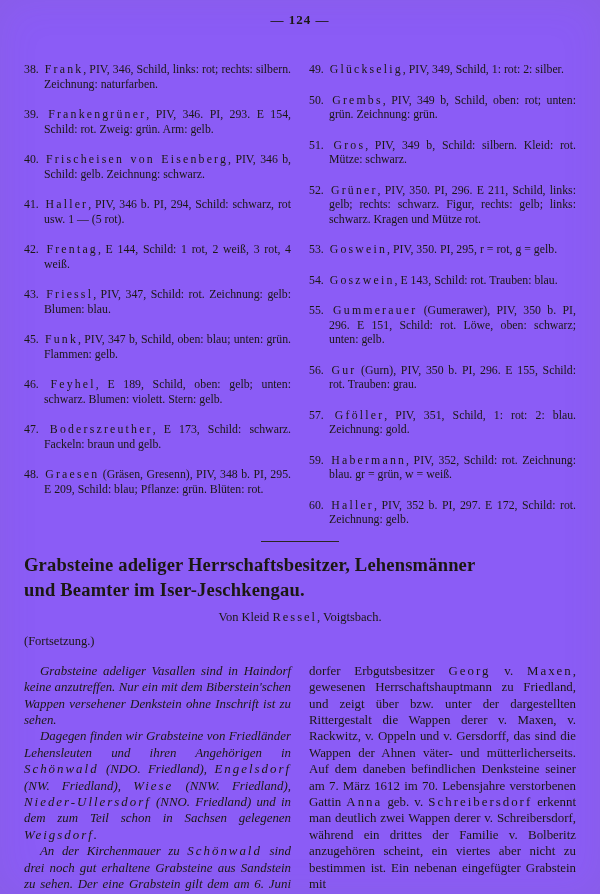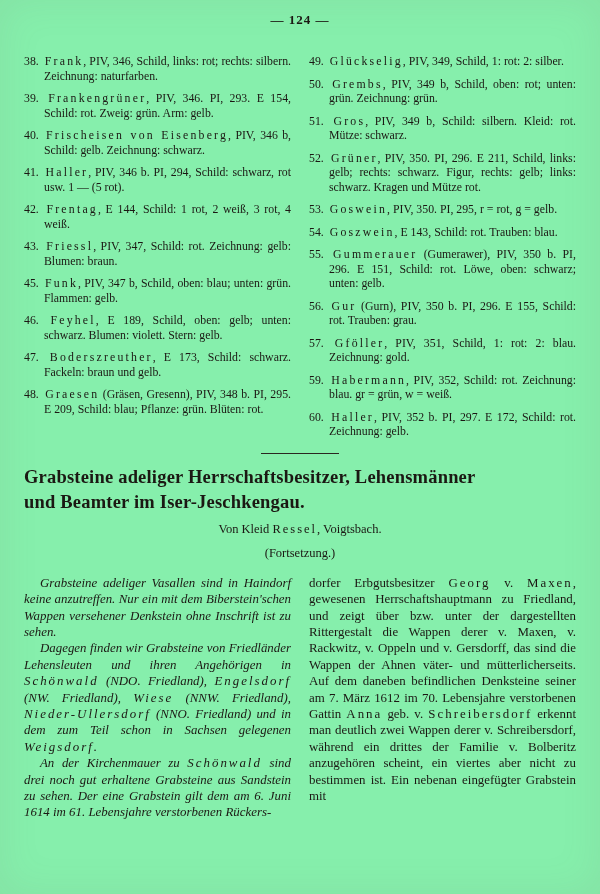--- a/index.html
+++ b/index.html
@@ -6,21 +6,21 @@
     margin: 0;
     padding: 0;
     background: #e9e7e1;
   }
   .page {
     position: relative;
     width: 600px;
     height: 894px;
     margin: 0 auto;
     box-sizing: border-box;
-    background: #86efac;
+    background: #8b5cf6;
     color: #1b1813;
     font-family: "Liberation Serif", "DejaVu Serif", serif;
     padding: 12px 24px 8px 24px;
     overflow: hidden;
     box-shadow: inset 0 0 40px rgba(120,110,95,0.10);
   }
   .page-header {
     text-align: center;
     font-size: 13px;
     font-weight: bold;
@@ -33,21 +33,21 @@
   }
   .col { flex: 1 1 0; min-width: 0; }
 
   
   .register .entry {
     font-size: 11.8px;
     line-height: 1.23;
     text-align: justify;
     padding-left: 20px;
     text-indent: -20px;
-    margin: 8px 0 1px 0;
+    margin: 16px 0 1px 0;
   }
   .entry .num { padding-right: 3px; }
   .sperr { letter-spacing: 2.2px; }
   .sperr2 { letter-spacing: 2px; }
 
   .section-rule {
     width: 78px;
     border: none;
     border-top: 1.6px solid #2a2username620;
     border-top: 1.6px solid #2a2620;
@@ -60,21 +60,20 @@
     font-weight: bold;
     line-height: 1.36;
     letter-spacing: 0.2px;
   }
   .byline {
     text-align: center;
     font-size: 12.5px;
     margin: 2px 0 9px 0;
   }
   .continuation {
-    text-align: center;
     font-size: 12.5px;
     margin: 0 0 14px 0;
   }
 
   
   .body-cols .para {
     margin: 0;
     font-size: 12.9px;
     line-height: 1.27;
     text-align: justify;
@@ -88,21 +87,21 @@
 
   <div class="page-header">— 124 —</div>
 
   <div class="register two-col">
     <div class="col">
         <div class="entry"><span class="num">38.</span> <span class="sperr">Frank</span><span>, PIV, 346, Schild, links: rot; rechts: silbern. Zeichnung: naturfarben.</span></div>
         <div class="entry"><span class="num">39.</span> <span class="sperr">Frankengrüner</span><span>, PIV, 346. PI, 293. E 154, Schild: rot. Zweig: grün. Arm: gelb.</span></div>
         <div class="entry"><span class="num">40.</span> <span class="sperr">Frischeisen von Eisenberg</span><span>, PIV, 346 b, Schild: gelb. Zeichnung: schwarz.</span></div>
         <div class="entry"><span class="num">41.</span> <span class="sperr">Haller</span><span>, PIV, 346 b. PI, 294, Schild: schwarz, rot usw. 1 — (5 rot).</span></div>
         <div class="entry"><span class="num">42.</span> <span class="sperr">Frentag</span><span>, E 144, Schild: 1 rot, 2 weiß, 3 rot, 4 weiß.</span></div>
-        <div class="entry"><span class="num">43.</span> <span class="sperr">Friessl</span><span>, PIV, 347, Schild: rot. Zeichnung: gelb: Blumen: braun.</span></div>
+        <div class="entry"><span class="num">43.</span> <span class="sperr">Friessl</span><span>, PIV, 347, Schild: rot. Zeichnung: gelb: Blumen: blau.</span></div>
         <div class="entry"><span class="num">45.</span> <span class="sperr">Funk</span><span>, PIV, 347 b, Schild, oben: blau; unten: grün. Flammen: gelb.</span></div>
         <div class="entry"><span class="num">46.</span> <span class="sperr">Feyhel</span><span>, E 189, Schild, oben: gelb; unten: schwarz. Blumen: violett. Stern: gelb.</span></div>
         <div class="entry"><span class="num">47.</span> <span class="sperr">Boderszreuther</span><span>, E 173, Schild: schwarz. Fackeln: braun und gelb.</span></div>
         <div class="entry"><span class="num">48.</span> <span class="sperr">Graesen</span><span> (Gräsen, Gresenn), PIV, 348 b. PI, 295. E 209, Schild: blau; Pflanze: grün. Blüten: rot.</span></div>
       </div>
     <div class="col">
         <div class="entry"><span class="num">49.</span> <span class="sperr">Glückselig</span><span>, PIV, 349, Schild, 1: rot: 2: silber.</span></div>
         <div class="entry"><span class="num">50.</span> <span class="sperr">Grembs</span><span>, PIV, 349 b, Schild, oben: rot; unten: grün. Zeichnung: grün.</span></div>
         <div class="entry"><span class="num">51.</span> <span class="sperr">Gros</span><span>, PIV, 349 b, Schild: silbern. Kleid: rot. Mütze: schwarz.</span></div>
         <div class="entry"><span class="num">52.</span> <span class="sperr">Grüner</span><span>, PIV, 350. PI, 296. E 211, Schild, links: gelb; rechts: schwarz. Figur, rechts: gelb; links: schwarz. Kragen und Mütze rot.</span></div>

